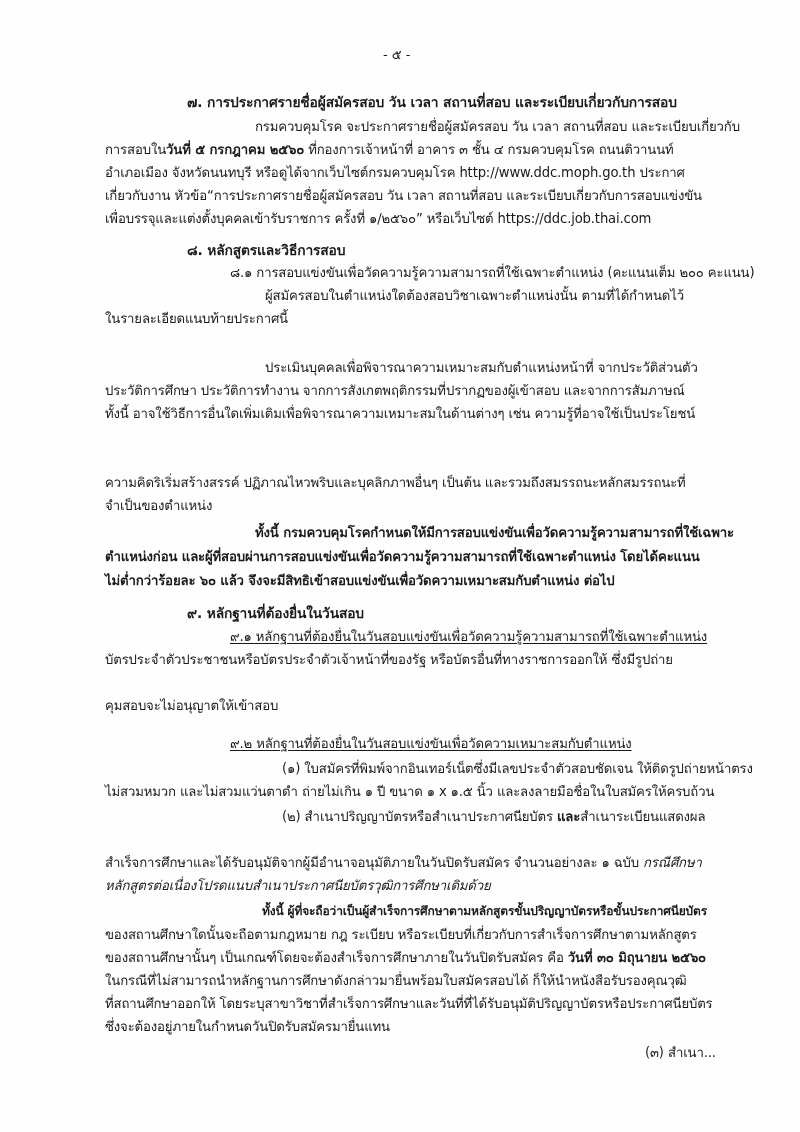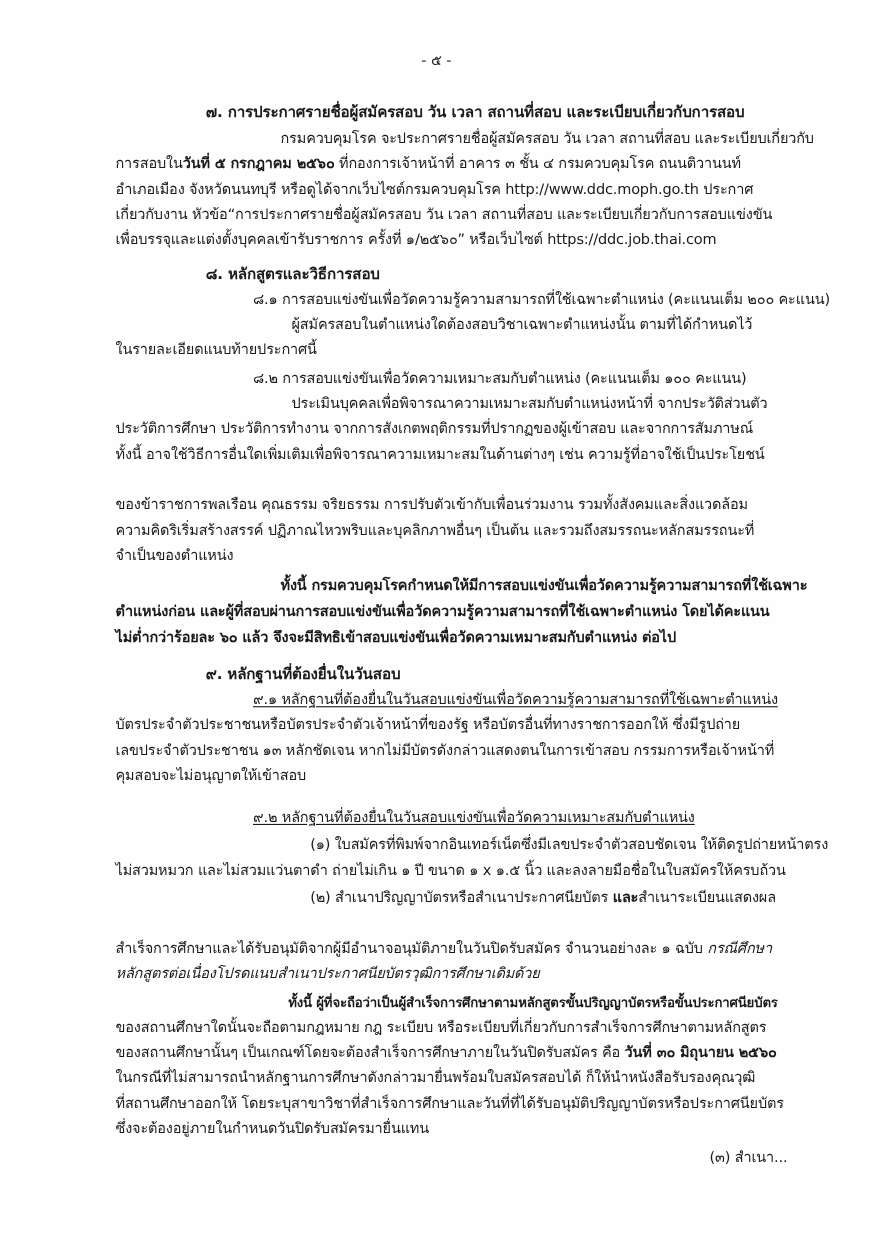--- a/index.html
+++ b/index.html
@@ -32,36 +32,33 @@
   </div>
   <div class="line" style="left:105px; top:164px;">อำเภอเมือง จังหวัดนนทบุรี หรือดูได้จากเว็บไซต์กรมควบคุมโรค http://www.ddc.moph.go.th ประกาศ</div>
   <div class="line" style="left:105px; top:187px;">เกี่ยวกับงาน หัวข้อ“การประกาศรายชื่อผู้สมัครสอบ วัน เวลา สถานที่สอบ และระเบียบเกี่ยวกับการสอบแข่งขัน</div>
   <div class="line" style="left:105px; top:210px;">เพื่อบรรจุและแต่งตั้งบุคคลเข้ารับราชการ ครั้งที่ ๑/๒๕๖๐” หรือเว็บไซต์ https://ddc.job.thai.com</div>
 
   <div class="line b" style="left:187px; top:241px; font-size:13.8px;">๘.  หลักสูตรและวิธีการสอบ</div>
   <div class="line" style="left:230px; top:264px;">๘.๑  การสอบแข่งขันเพื่อวัดความรู้ความสามารถที่ใช้เฉพาะตำแหน่ง (คะแนนเต็ม ๒๐๐ คะแนน)</div>
   <div class="line" style="left:265px; top:287px;">ผู้สมัครสอบในตำแหน่งใดต้องสอบวิชาเฉพาะตำแหน่งนั้น ตามที่ได้กำหนดไว้</div>
   <div class="line" style="left:105px; top:310px;">ในรายละเอียดแนบท้ายประกาศนี้</div>
 
-  <div class="line" style="left:230px; top:336px;">๘.๒  การสอบแข่งขันเพื่อวัดความเหมาะสมกับตำแหน่ง (คะแนนเต็ม ๑๐๐ คะแนน)</div>
   <div class="line" style="left:265px; top:359px;">ประเมินบุคคลเพื่อพิจารณาความเหมาะสมกับตำแหน่งหน้าที่ จากประวัติส่วนตัว</div>
   <div class="line" style="left:105px; top:382px;">ประวัติการศึกษา ประวัติการทำงาน จากการสังเกตพฤติกรรมที่ปรากฏของผู้เข้าสอบ และจากการสัมภาษณ์</div>
   <div class="line" style="left:105px; top:405px;">ทั้งนี้ อาจใช้วิธีการอื่นใดเพิ่มเติมเพื่อพิจารณาความเหมาะสมในด้านต่างๆ เช่น ความรู้ที่อาจใช้เป็นประโยชน์</div>
-  <div class="line" style="left:105px; top:451px;">ของข้าราชการพลเรือน คุณธรรม จริยธรรม การปรับตัวเข้ากับเพื่อนร่วมงาน รวมทั้งสังคมและสิ่งแวดล้อม</div>
   <div class="line" style="left:105px; top:474px;">ความคิดริเริ่มสร้างสรรค์ ปฏิภาณไหวพริบและบุคลิกภาพอื่นๆ เป็นต้น และรวมถึงสมรรถนะหลักสมรรถนะที่</div>
   <div class="line" style="left:105px; top:497px;">จำเป็นของตำแหน่ง</div>
 
   <div class="line b" style="left:255px; top:524px;">ทั้งนี้ กรมควบคุมโรคกำหนดให้มีการสอบแข่งขันเพื่อวัดความรู้ความสามารถที่ใช้เฉพาะ</div>
   <div class="line b" style="left:105px; top:548px;">ตำแหน่งก่อน และผู้ที่สอบผ่านการสอบแข่งขันเพื่อวัดความรู้ความสามารถที่ใช้เฉพาะตำแหน่ง โดยได้คะแนน</div>
   <div class="line b" style="left:105px; top:572px;">ไม่ต่ำกว่าร้อยละ ๖๐ แล้ว จึงจะมีสิทธิเข้าสอบแข่งขันเพื่อวัดความเหมาะสมกับตำแหน่ง ต่อไป</div>
 
   <div class="line b" style="left:187px; top:604px; font-size:13.8px;">๙.  หลักฐานที่ต้องยื่นในวันสอบ</div>
   <div class="line u" style="left:230px; top:628px;">๙.๑  หลักฐานที่ต้องยื่นในวันสอบแข่งขันเพื่อวัดความรู้ความสามารถที่ใช้เฉพาะตำแหน่ง</div>
   <div class="line" style="left:105px; top:651px;">บัตรประจำตัวประชาชนหรือบัตรประจำตัวเจ้าหน้าที่ของรัฐ หรือบัตรอื่นที่ทางราชการออกให้ ซึ่งมีรูปถ่าย</div>
-  <div class="line" style="left:105px; top:674px;">เลขประจำตัวประชาชน ๑๓ หลักชัดเจน หากไม่มีบัตรดังกล่าวแสดงตนในการเข้าสอบ กรรมการหรือเจ้าหน้าที่</div>
   <div class="line" style="left:105px; top:697px;">คุมสอบจะไม่อนุญาตให้เข้าสอบ</div>
 
   <div class="line u" style="left:230px; top:735px;">๙.๒  หลักฐานที่ต้องยื่นในวันสอบแข่งขันเพื่อวัดความเหมาะสมกับตำแหน่ง</div>
   <div class="line" style="left:282px; top:760px;">(๑)  ใบสมัครที่พิมพ์จากอินเทอร์เน็ตซึ่งมีเลขประจำตัวสอบชัดเจน ให้ติดรูปถ่ายหน้าตรง</div>
   <div class="line" style="left:105px; top:783px;">ไม่สวมหมวก และไม่สวมแว่นตาดำ ถ่ายไม่เกิน ๑ ปี ขนาด ๑ x ๑.๕ นิ้ว และลงลายมือชื่อในใบสมัครให้ครบถ้วน</div>
 
   <div class="line" style="left:282px; top:808px;">
     <span>(๒)  สำเนาปริญญาบัตรหรือสำเนาประกาศนียบัตร </span><span class="b">และ</span><span>สำเนาระเบียนแสดงผล</span>
   </div>
   <div class="line" style="left:105px; top:854px;">

